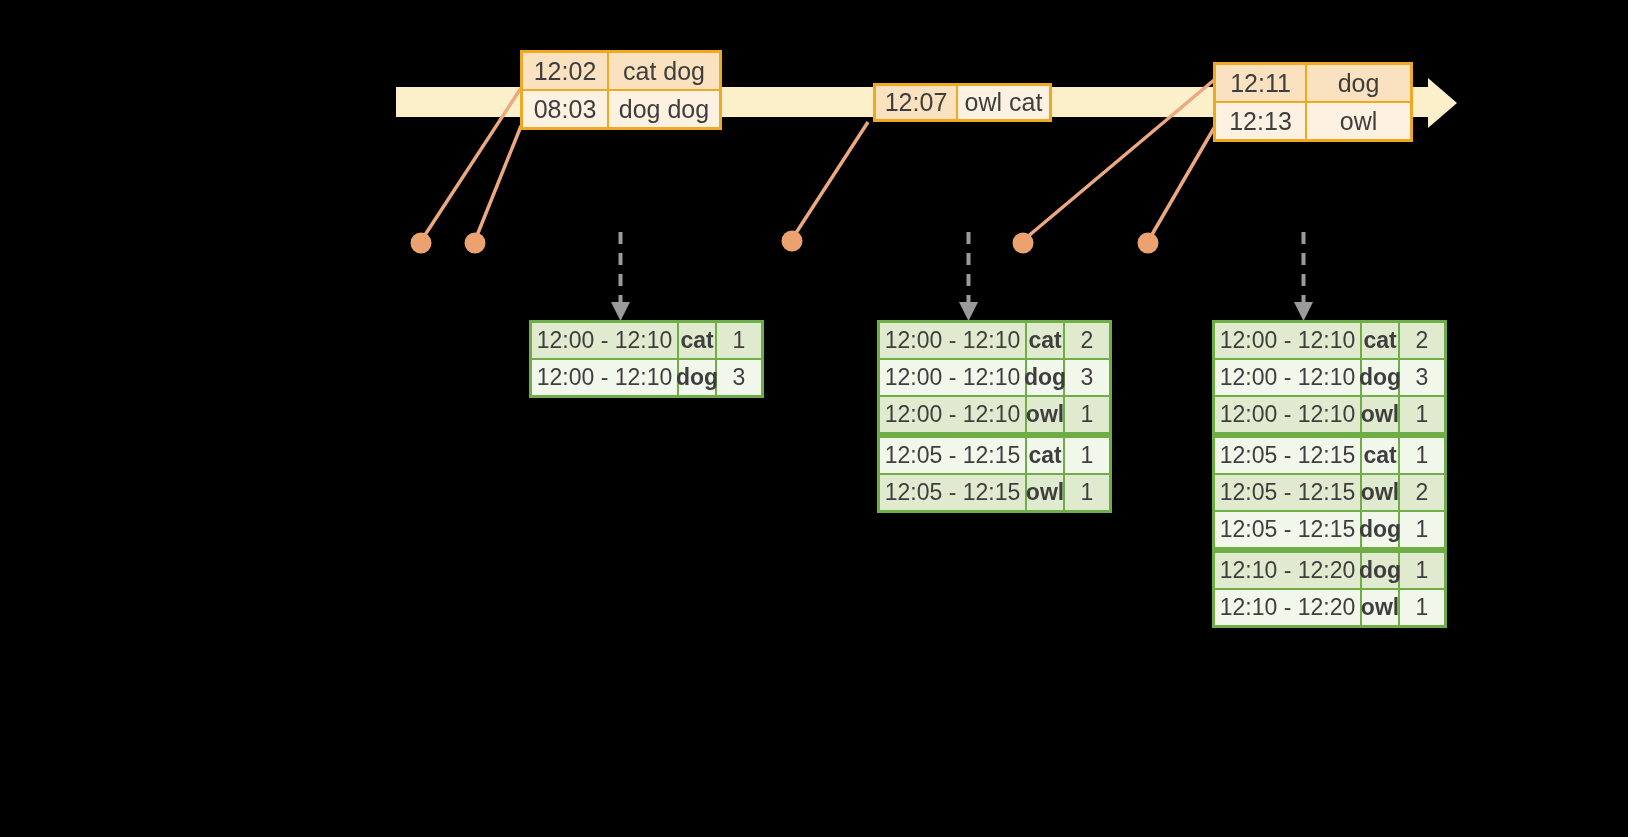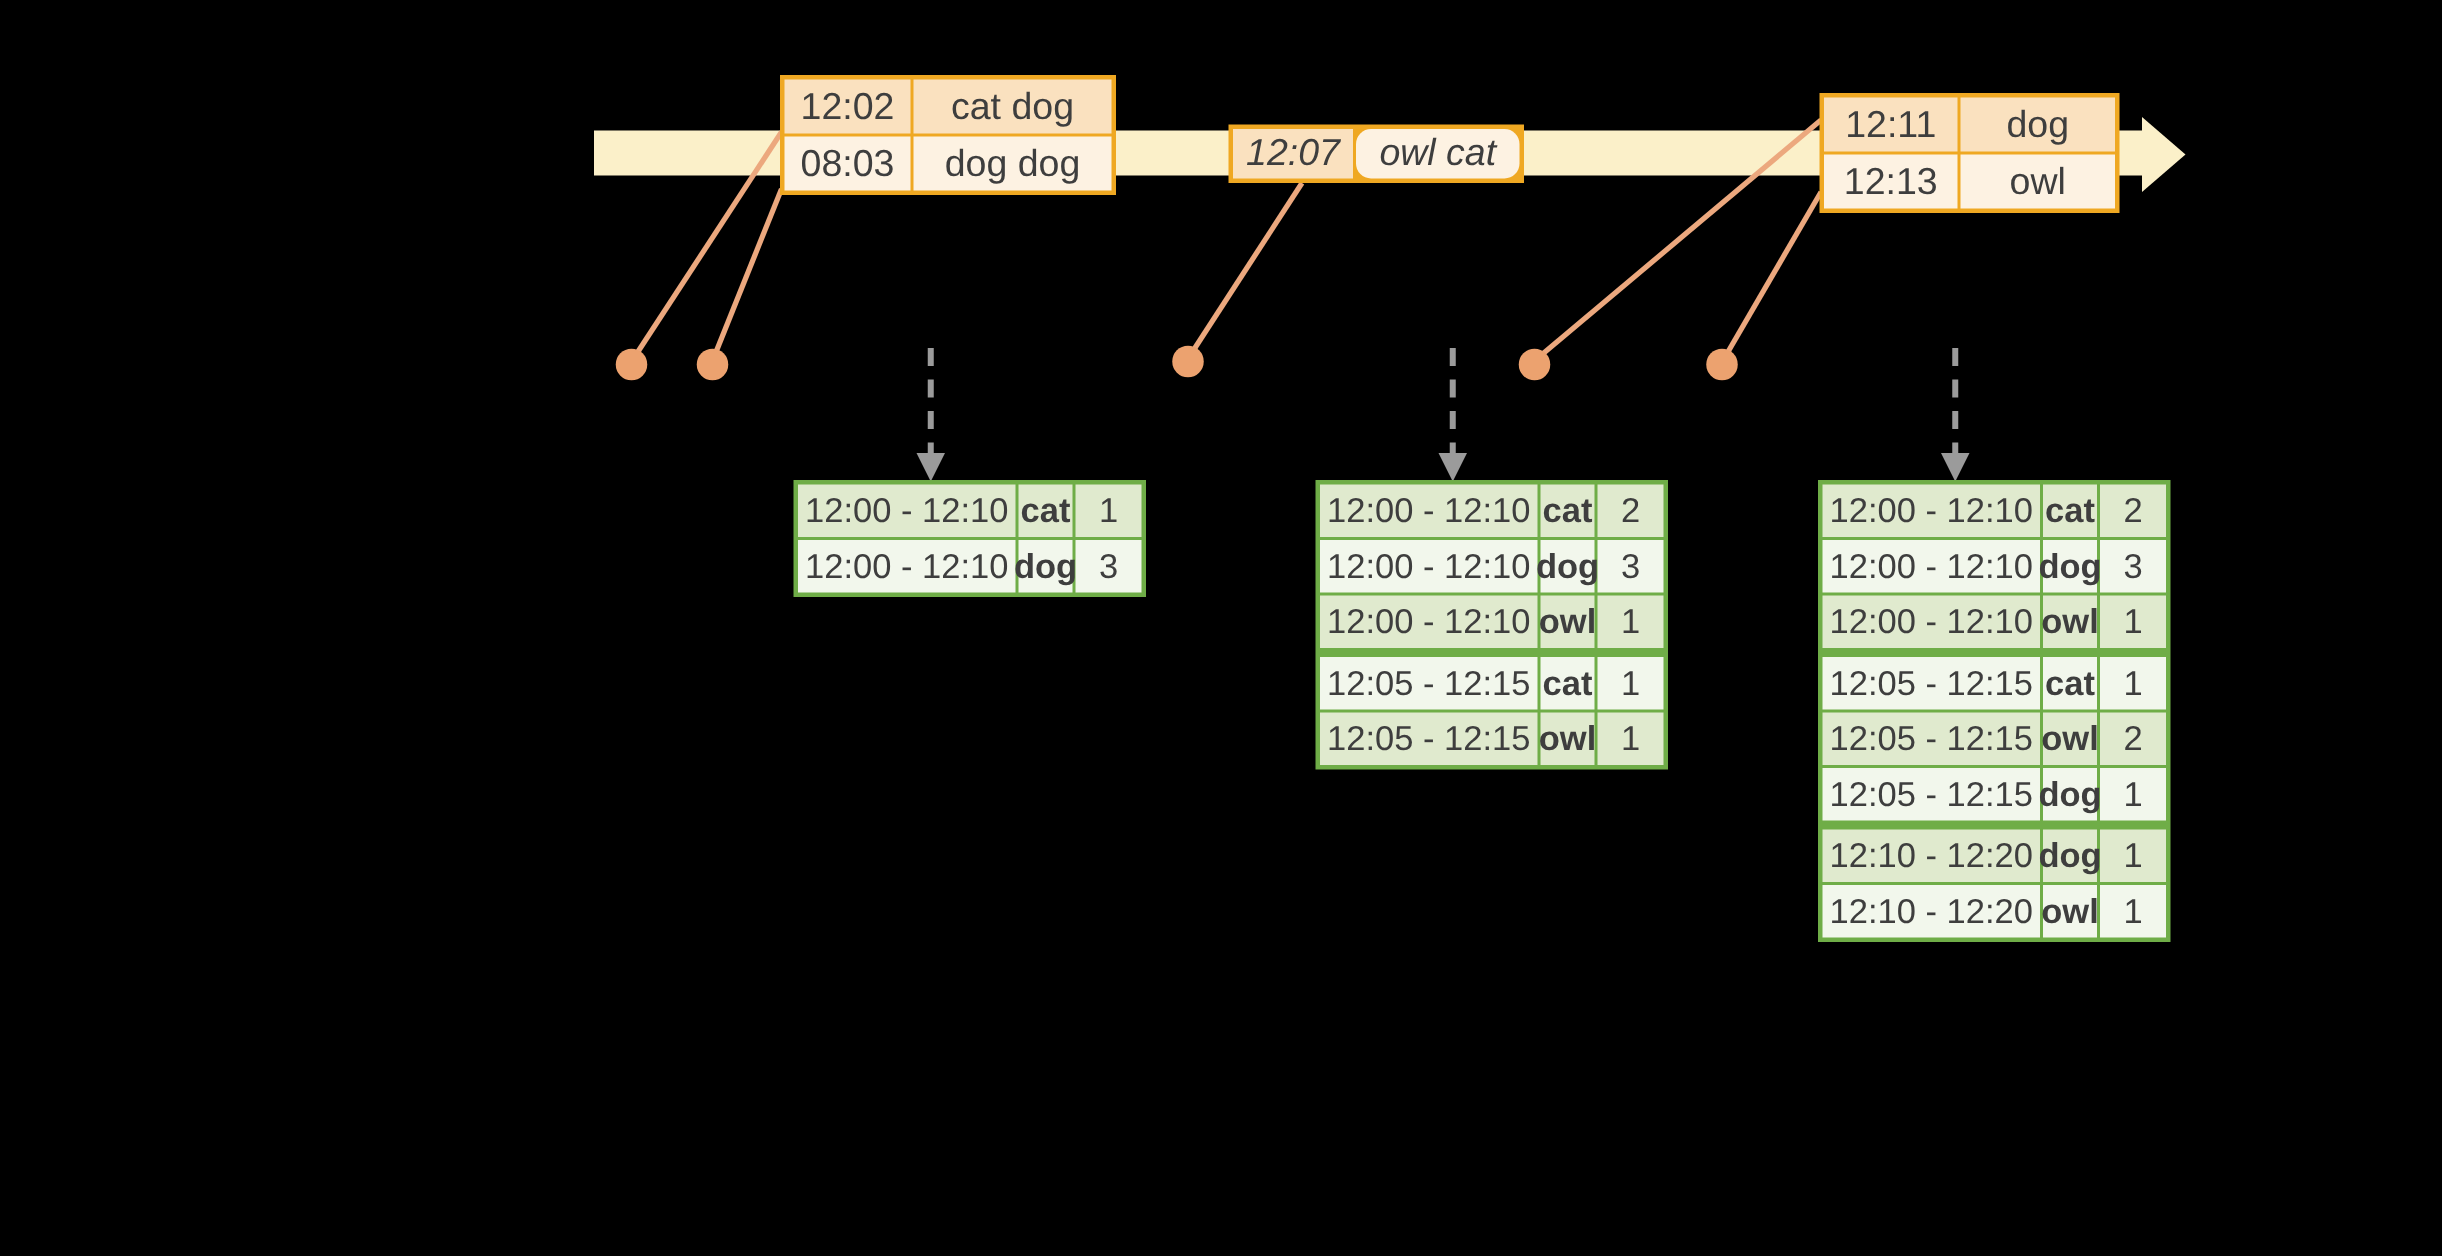--- a/index.html
+++ b/index.html
@@ -22,25 +22,25 @@
   }
   .ev-row{display:flex;gap:2px;}
   .ev-cell{
     display:flex;align-items:center;justify-content:center;
     font-size:25px;line-height:1;
   }
   .ev-cell.dark{background:var(--event_dark,#fae1bf);}
   .ev-cell.light{background:var(--event_light,#fdf2e2);}
   #event-table-0 .ev-cell, #event-table-2 .ev-cell{height:36px;}
   #event-table-1 .ev-cell{height:33px;}
-  #event-table-0 .t{width:84px;} #event-table-0 .w{width:132px;}
-  #event-table-1 .t{width:80px;} #event-table-1 .w{width:109px;border-radius:10px;}
+  #event-table-0 .t{width:84px;} #event-table-0 .w{width:110px;}
+  #event-table-1 .t{width:80px;} #event-table-1 .w{width:91px;}
   #event-table-2 .t{width:89px;} #event-table-2 .w{width:103px;}
   #event-table-0{left:520px;top:50px;}
-  #event-table-1{left:819px;top:83px;font-style:italic;}
+  #event-table-1{left:873px;top:83px;}
   #event-table-2{left:1213px;top:62px;}
 
   
   .result-table{
     position:absolute;
     background:var(--green_border,#6fad47);
     padding:3px;
     display:flex;flex-direction:column;
     box-sizing:border-box;
     margin-left:36px;

